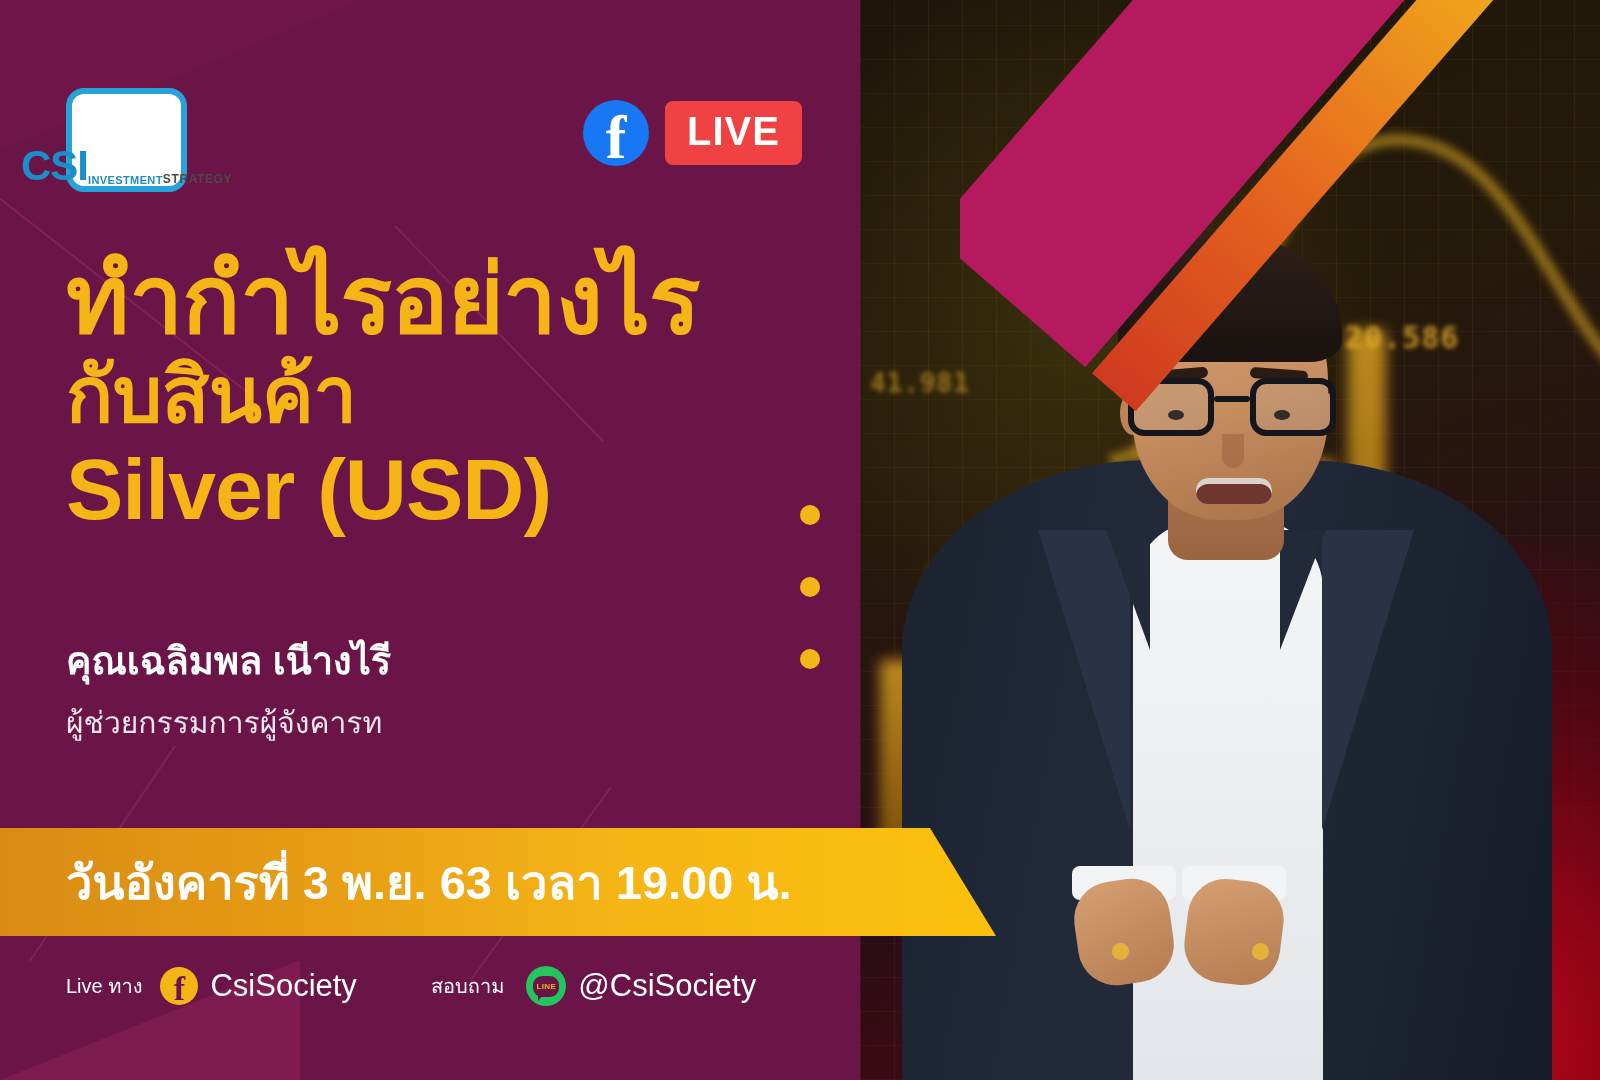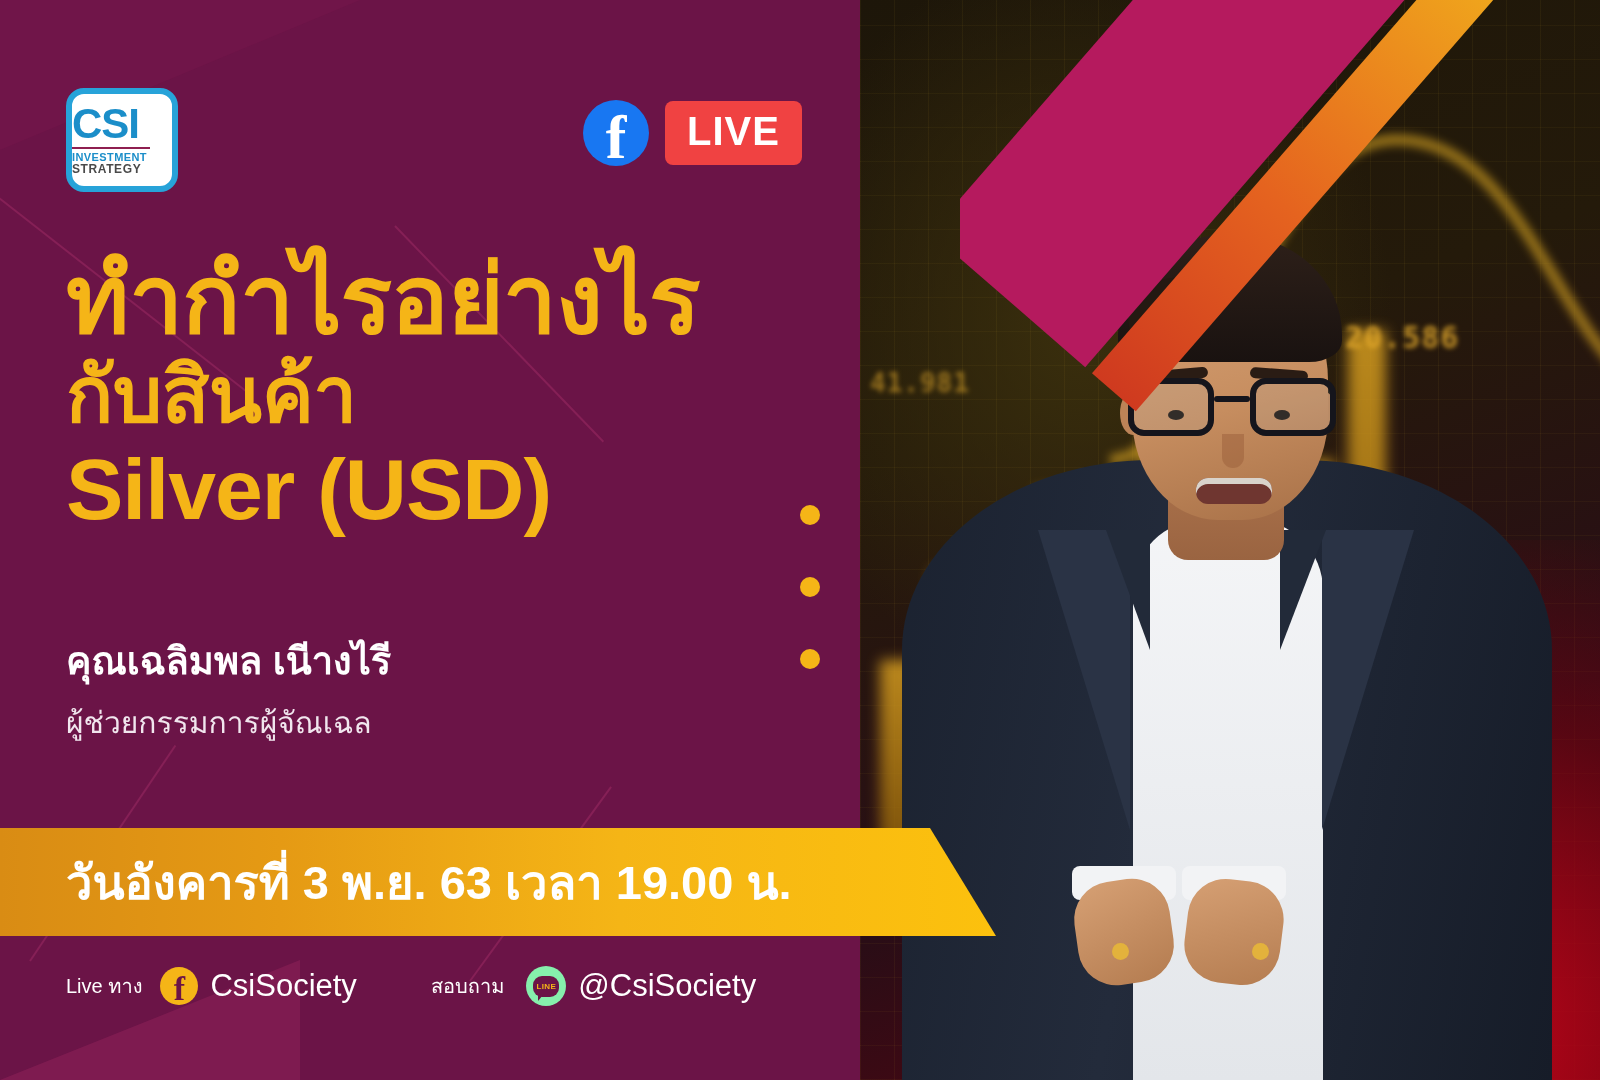--- a/index.html
+++ b/index.html
@@ -138,23 +138,23 @@
     border-color:transparent transparent rgba(163,40,98,.35) transparent;
   }
   .tri-tl{
     position:absolute; left:0; top:0; width:0;height:0;
     border-style:solid; border-width:150px 360px 0 0;
     border-color:rgba(120,22,76,.45) transparent transparent transparent;
   }
 
   
   .logo{
-    position:absolute; left:66px; top:88px; width:112px; height:104px;
+    position:absolute; left:66px; top:88px; width:121px; height:104px;
     background:#ffffff; border:6px solid #27a3d9; border-radius:18px;
-    display:flex; flex-direction:column; align-items:flex-start; justify-content:center;
+    display:flex; align-items:flex-end; justify-content:center;
   }
   .logo-csi{ font-size:42px; font-weight:700; color:#1b8ec9; letter-spacing:-1px; line-height:.95; }
   .logo-rule{ width:78px; height:2px; background:#8e1f50; margin:3px 0 2px; }
   .logo-inv{ font-size:11px; font-weight:700; color:#1b8ec9; letter-spacing:.4px; line-height:1.1;}
   .logo-str{ font-size:12px; font-weight:700; color:#4a4a4a; letter-spacing:.6px; line-height:1.1;}
 
   
   .live-row{ position:absolute; left:583px; top:100px; display:flex; align-items:center; gap:16px; }
   .fb-circle{
     width:66px;height:66px;border-radius:50%;background:#1877f2;
@@ -206,21 +206,21 @@
   .footer{ position:absolute; left:66px; top:966px; display:flex; align-items:center; }
   .ft-label{ font-size:20px; color:#ffffff; font-weight:400; }
   .ft-gap{ width:74px; }
   .ft-handle{ font-size:31px; color:#ffffff; font-weight:400; }
   .fb-mini{
     width:38px;height:38px;border-radius:50%;background:#f5b517;
     display:flex;align-items:flex-end;justify-content:center; margin:0 12px 0 18px;
   }
   .fb-mini span{ color:#6b1447; font-size:34px; font-weight:700; line-height:.9; font-family:"Liberation Serif",serif;}
   .line-mini{
-    width:40px;height:40px;border-radius:50%;background:#86efac;
+    width:40px;height:40px;border-radius:50%;background:#22c55e;
     display:flex;align-items:center;justify-content:center; margin:0 12px 0 22px;
   }
   .line-bub{
     width:26px;height:21px;background:#6b1447;border-radius:9px;position:relative;
     display:flex;align-items:center;justify-content:center;
   }
   .line-bub span{ color:#f5b517; font-size:8px; font-weight:700; letter-spacing:.3px;}
   .line-bub:after{
     content:""; position:absolute; left:5px; bottom:-4px;
     width:0;height:0;border-style:solid;border-width:6px 5px 0 0;
@@ -324,21 +324,21 @@
   </div>
 
   <div class="dots">
     <div class="dot"></div>
     <div class="dot"></div>
     <div class="dot"></div>
   </div>
 
   <div class="speaker">
     <div class="sp-name">คุณเฉลิมพล เนีางไรี</div>
-    <div class="sp-role">ผู้ช่วยกรรมการผู้จัณเฉล</div>
+    <div class="sp-role">ผู้ช่วยกรรมการผู้จังคารท</div>
   </div>
 
   <div class="banner">
     <div class="banner-text">วันอังคารที่ 3 พ.ย. 63 เวลา 19.00 น.</div>
   </div>
 
   <div class="footer">
     <span class="ft-label">Live ทาง</span>
     <span class="fb-mini">
       <span>f</span>

